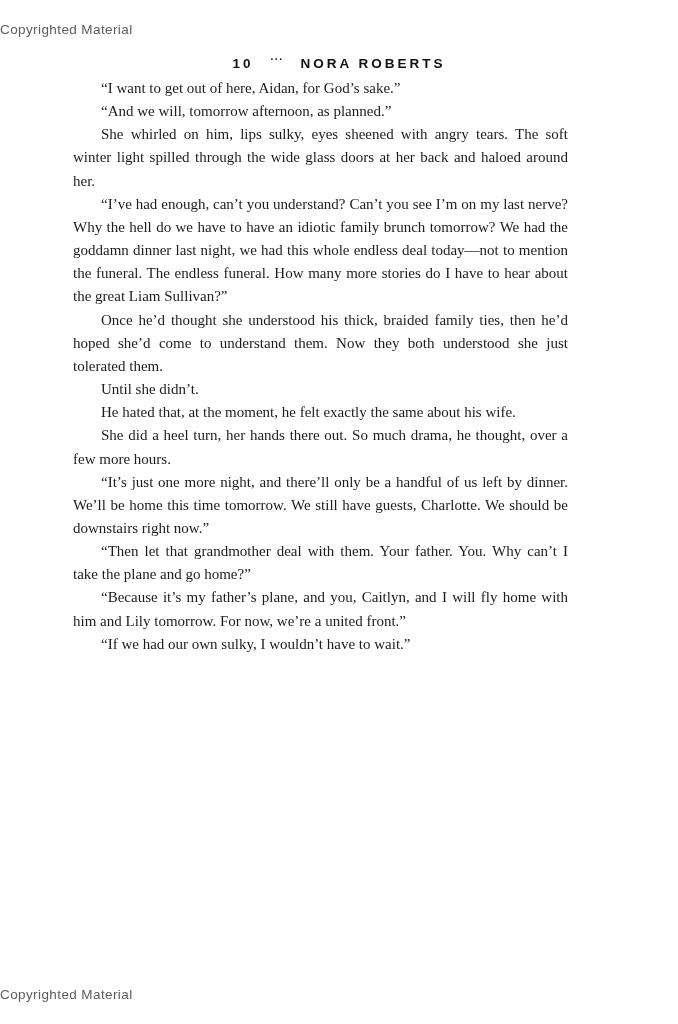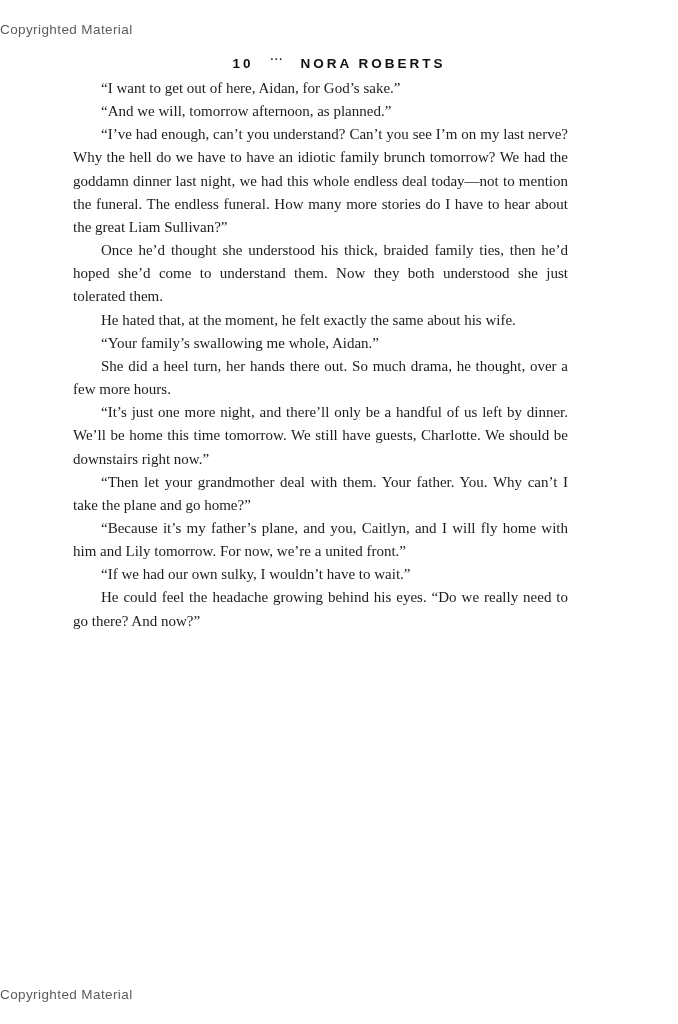--- a/index.html
+++ b/index.html
@@ -73,27 +73,27 @@
 
   <div class="running-header">
     <span>10</span>
     <span class="dots">···</span>
     <span>NORA ROBERTS</span>
   </div>
 
   <div class="body-text">
       <p>“I want to get out of here, Aidan, for God’s sake.”</p>
       <p>“And we will, tomorrow afternoon, as planned.”</p>
+      <p>She whirled on him, lips sulky, eyes sheened with angry tears. The soft winter light spilled through the wide glass doors at her back and haloed around her.</p>
       <p>“I’ve had enough, can’t you understand? Can’t you see I’m on my last nerve? Why the hell do we have to have an idiotic family brunch tomorrow? We had the goddamn dinner last night, we had this whole endless deal today—not to mention the funeral. The endless funeral. How many more stories do I have to hear about the great Liam Sullivan?”</p>
       <p>Once he’d thought she understood his thick, braided family ties, then he’d hoped she’d come to understand them. Now they both understood she just tolerated them.</p>
+      <p>Until she didn’t.</p>
       <p>He hated that, at the moment, he felt exactly the same about his wife.</p>
-      <p>“Your family’s swallowing me whole, Aidan.”</p>
       <p>She did a heel turn, her hands there out. So much drama, he thought, over a few more hours.</p>
       <p>“It’s just one more night, and there’ll only be a handful of us left by dinner. We’ll be home this time tomorrow. We still have guests, Charlotte. We should be downstairs right now.”</p>
-      <p>“Then let your grandmother deal with them. Your father. You. Why can’t I take the plane and go home?”</p>
+      <p>“Then let that grandmother deal with them. Your father. You. Why can’t I take the plane and go home?”</p>
       <p>“Because it’s my father’s plane, and you, Caitlyn, and I will fly home with him and Lily tomorrow. For now, we’re a united front.”</p>
       <p>“If we had our own sulky, I wouldn’t have to wait.”</p>
-      <p>He could feel the headache growing behind his eyes. “Do we really need to go there? And now?”</p>
     </div>
 
   <div class="copyright-notice copyright-bottom">Copyrighted Material</div>
 
 </div>
 
 </body></html>

